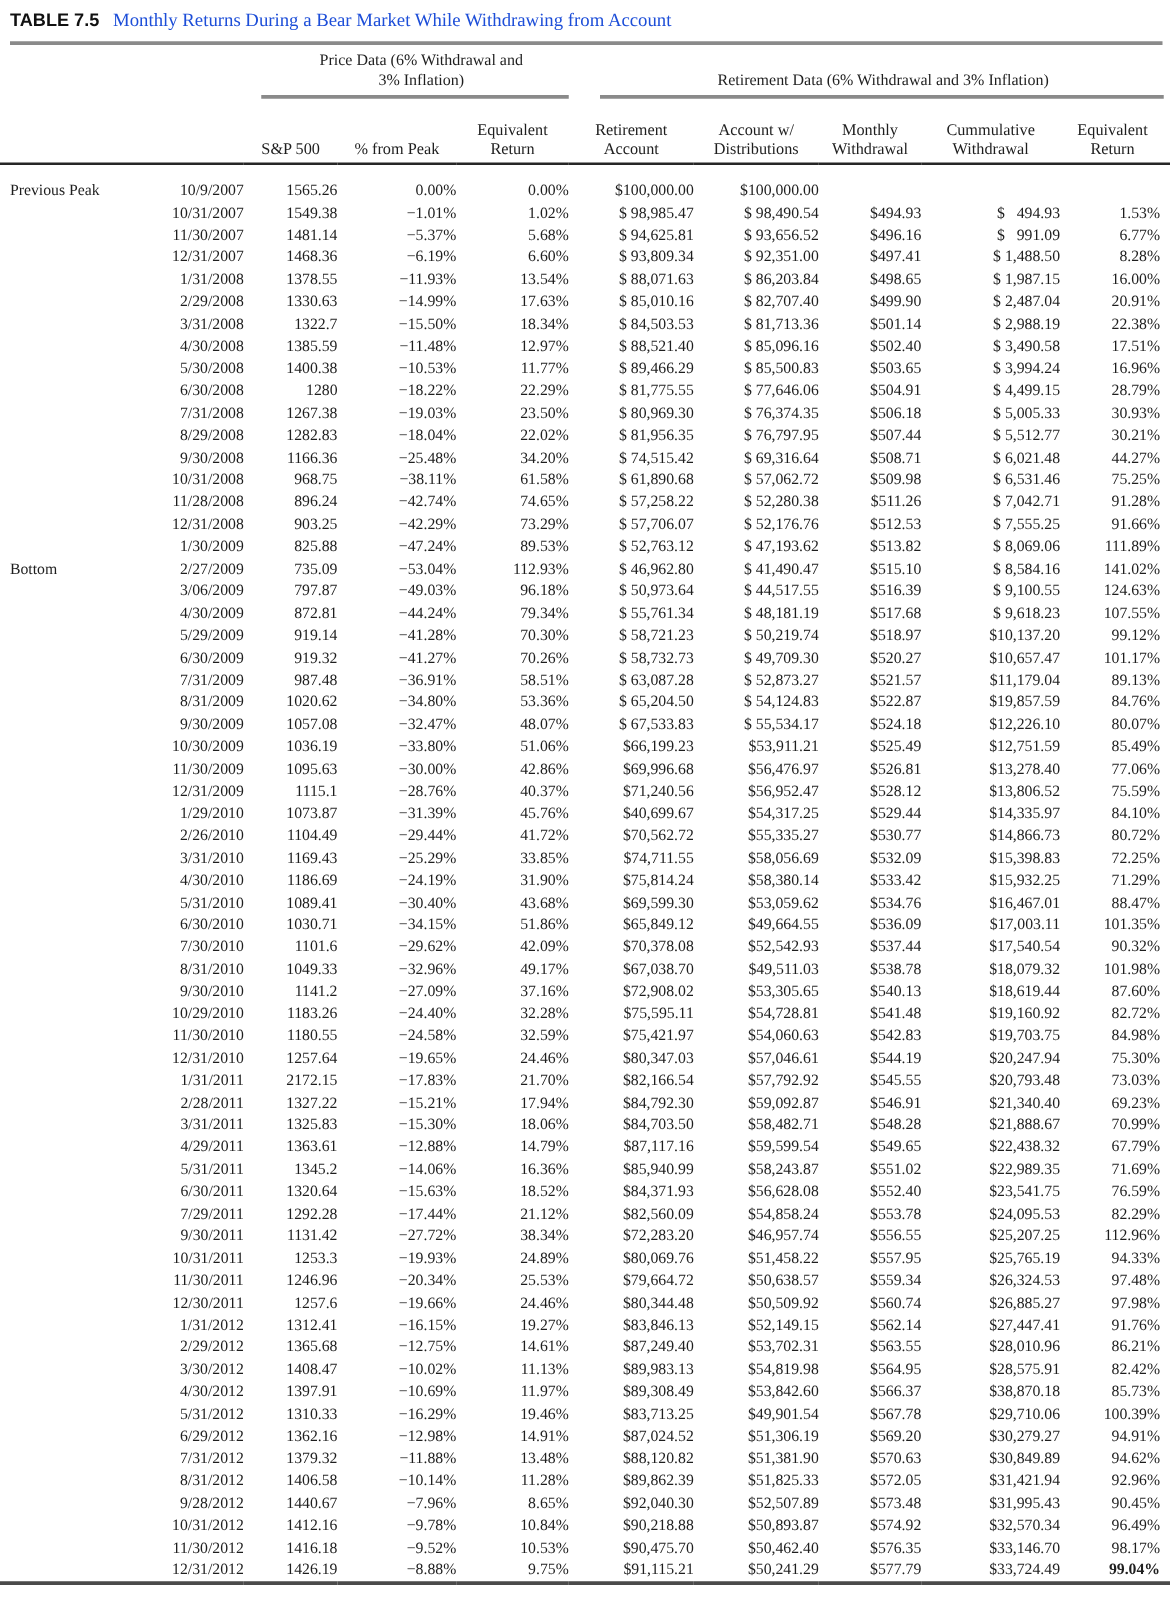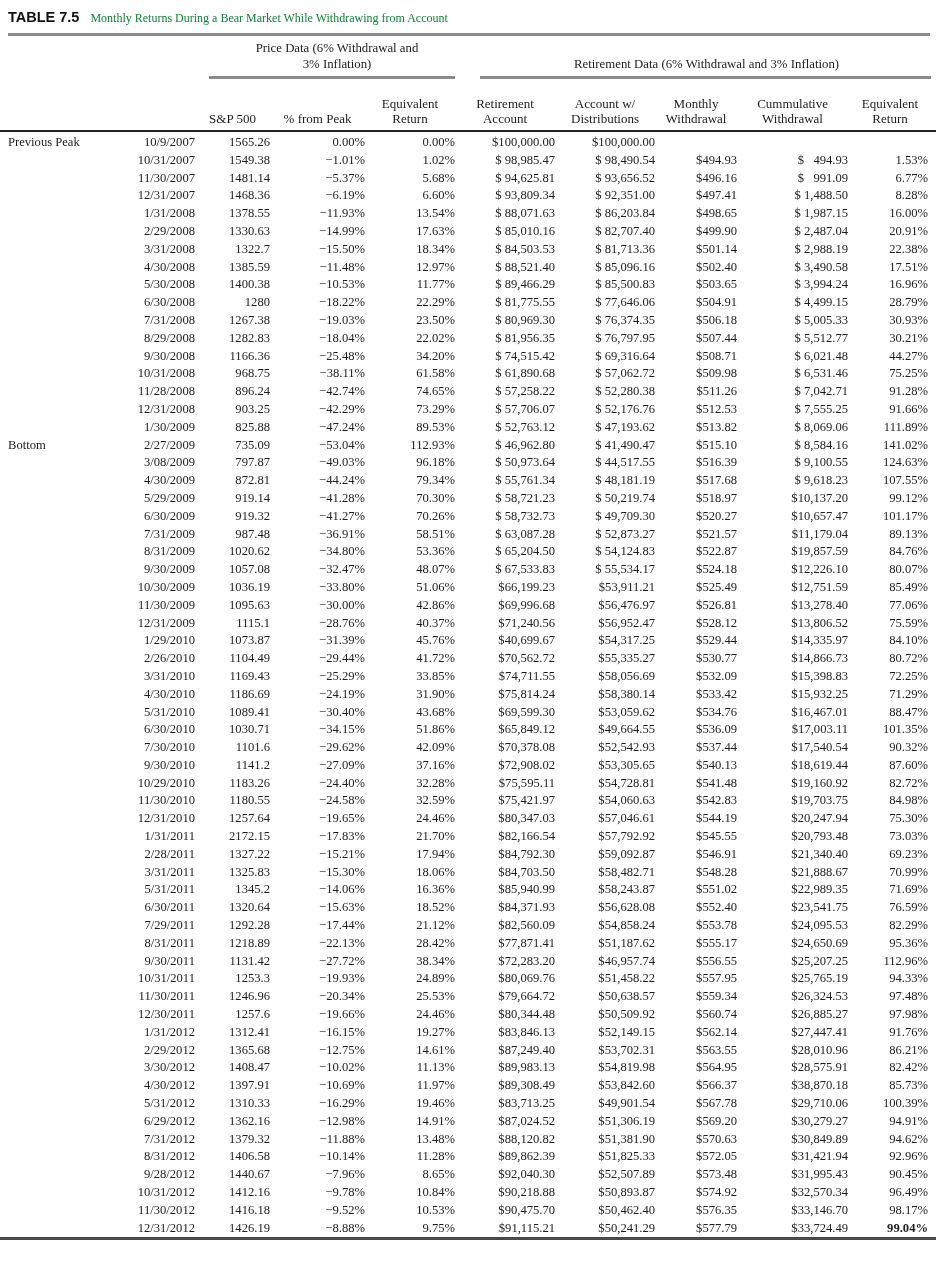--- a/index.html
+++ b/index.html
@@ -2,21 +2,21 @@
 <html><head>
 <meta charset="utf-8">
 <style>
   html,body{margin:0;padding:0;background:#ffffff;}
   .sheet{
     width:936px;height:1278px;background:#ffffff;overflow:hidden;
     font-family:"Liberation Serif",serif;color:#1e1e1e;box-sizing:border-box;
   }
   .title-row{display:flex;align-items:baseline;gap:11px;padding:9px 10px 5px 8px;}
   .title-tag{font-family:"Liberation Sans",sans-serif;font-weight:700;font-size:14.5px;color:#111;}
-  .title-text{font-size:12px;color:#15803d;}
+  .title-text{font-size:15px;color:#1d4ed8;}
   .title-rule{height:3px;background:#8a8a8a;margin:2px 6px 0 8px;}
 
   table.data-table{border-collapse:collapse;table-layout:fixed;width:936px;border-bottom:3px solid #4a4a4a;}
   col.c-label{width:96px;} col.c-date{width:99px;} col.c-sp{width:75px;}
   col.c-pct{width:95px;}  col.c-eq1{width:90px;}  col.c-ra{width:100px;}
   col.c-awd{width:100px;} col.c-mw{width:82px;}   col.c-cw{width:111px;}
   col.c-eq2{width:88px;}
 
   th{font-weight:400;}
   .group-row th{vertical-align:bottom;padding:4px 0 12px 0;}
@@ -34,21 +34,21 @@
   }
   .head-row th.h-eq2{padding-right:4px;}
 
   tbody td{
     font-size:12.6px;height:17.8px;line-height:17.8px;padding:0;
     text-align:right;white-space:pre;overflow:hidden;
   }
   td.c-label{text-align:left;padding-left:8px;}
   td.c-eq2{padding-right:8px;}
   tbody tr:last-child td.c-eq2{font-weight:700;}
-  tbody tr:first-child td{padding-top:2px;}
+  tbody tr:first-child td{padding-top:12px;}
 </style>
 </head>
 <body>
 
 <div class="sheet">
 
   <div class="title-row">
     <span class="title-tag">TABLE 7.5</span>
     <span class="title-text">Monthly Returns During a Bear Market While Withdrawing from Account</span>
   </div>
@@ -327,21 +327,21 @@
       <td class="c-pct">−53.04%</td>
       <td class="c-eq1">112.93%</td>
       <td class="c-ra">$ 46,962.80</td>
       <td class="c-awd">$ 41,490.47</td>
       <td class="c-mw">$515.10</td>
       <td class="c-cw">$ 8,584.16</td>
       <td class="c-eq2">141.02%</td>
     </tr>
         <tr>
       <td class="c-label"></td>
-      <td class="c-date">3/08/2009</td>
+      <td class="c-date">3/06/2009</td>
       <td class="c-sp">797.87</td>
       <td class="c-pct">−49.03%</td>
       <td class="c-eq1">96.18%</td>
       <td class="c-ra">$ 50,973.64</td>
       <td class="c-awd">$ 44,517.55</td>
       <td class="c-mw">$516.39</td>
       <td class="c-cw">$ 9,100.55</td>
       <td class="c-eq2">124.63%</td>
     </tr>
         <tr>
@@ -531,20 +531,32 @@
       <td class="c-pct">−29.62%</td>
       <td class="c-eq1">42.09%</td>
       <td class="c-ra">$70,378.08</td>
       <td class="c-awd">$52,542.93</td>
       <td class="c-mw">$537.44</td>
       <td class="c-cw">$17,540.54</td>
       <td class="c-eq2">90.32%</td>
     </tr>
         <tr>
       <td class="c-label"></td>
+      <td class="c-date">8/31/2010</td>
+      <td class="c-sp">1049.33</td>
+      <td class="c-pct">−32.96%</td>
+      <td class="c-eq1">49.17%</td>
+      <td class="c-ra">$67,038.70</td>
+      <td class="c-awd">$49,511.03</td>
+      <td class="c-mw">$538.78</td>
+      <td class="c-cw">$18,079.32</td>
+      <td class="c-eq2">101.98%</td>
+    </tr>
+        <tr>
+      <td class="c-label"></td>
       <td class="c-date">9/30/2010</td>
       <td class="c-sp">1141.2</td>
       <td class="c-pct">−27.09%</td>
       <td class="c-eq1">37.16%</td>
       <td class="c-ra">$72,908.02</td>
       <td class="c-awd">$53,305.65</td>
       <td class="c-mw">$540.13</td>
       <td class="c-cw">$18,619.44</td>
       <td class="c-eq2">87.60%</td>
     </tr>
@@ -615,20 +627,32 @@
       <td class="c-pct">−15.30%</td>
       <td class="c-eq1">18.06%</td>
       <td class="c-ra">$84,703.50</td>
       <td class="c-awd">$58,482.71</td>
       <td class="c-mw">$548.28</td>
       <td class="c-cw">$21,888.67</td>
       <td class="c-eq2">70.99%</td>
     </tr>
         <tr>
       <td class="c-label"></td>
+      <td class="c-date">4/29/2011</td>
+      <td class="c-sp">1363.61</td>
+      <td class="c-pct">−12.88%</td>
+      <td class="c-eq1">14.79%</td>
+      <td class="c-ra">$87,117.16</td>
+      <td class="c-awd">$59,599.54</td>
+      <td class="c-mw">$549.65</td>
+      <td class="c-cw">$22,438.32</td>
+      <td class="c-eq2">67.79%</td>
+    </tr>
+        <tr>
+      <td class="c-label"></td>
       <td class="c-date">5/31/2011</td>
       <td class="c-sp">1345.2</td>
       <td class="c-pct">−14.06%</td>
       <td class="c-eq1">16.36%</td>
       <td class="c-ra">$85,940.99</td>
       <td class="c-awd">$58,243.87</td>
       <td class="c-mw">$551.02</td>
       <td class="c-cw">$22,989.35</td>
       <td class="c-eq2">71.69%</td>
     </tr>
@@ -651,32 +675,20 @@
       <td class="c-pct">−17.44%</td>
       <td class="c-eq1">21.12%</td>
       <td class="c-ra">$82,560.09</td>
       <td class="c-awd">$54,858.24</td>
       <td class="c-mw">$553.78</td>
       <td class="c-cw">$24,095.53</td>
       <td class="c-eq2">82.29%</td>
     </tr>
         <tr>
       <td class="c-label"></td>
-      <td class="c-date">8/31/2011</td>
-      <td class="c-sp">1218.89</td>
-      <td class="c-pct">−22.13%</td>
-      <td class="c-eq1">28.42%</td>
-      <td class="c-ra">$77,871.41</td>
-      <td class="c-awd">$51,187.62</td>
-      <td class="c-mw">$555.17</td>
-      <td class="c-cw">$24,650.69</td>
-      <td class="c-eq2">95.36%</td>
-    </tr>
-        <tr>
-      <td class="c-label"></td>
       <td class="c-date">9/30/2011</td>
       <td class="c-sp">1131.42</td>
       <td class="c-pct">−27.72%</td>
       <td class="c-eq1">38.34%</td>
       <td class="c-ra">$72,283.20</td>
       <td class="c-awd">$46,957.74</td>
       <td class="c-mw">$556.55</td>
       <td class="c-cw">$25,207.25</td>
       <td class="c-eq2">112.96%</td>
     </tr>

